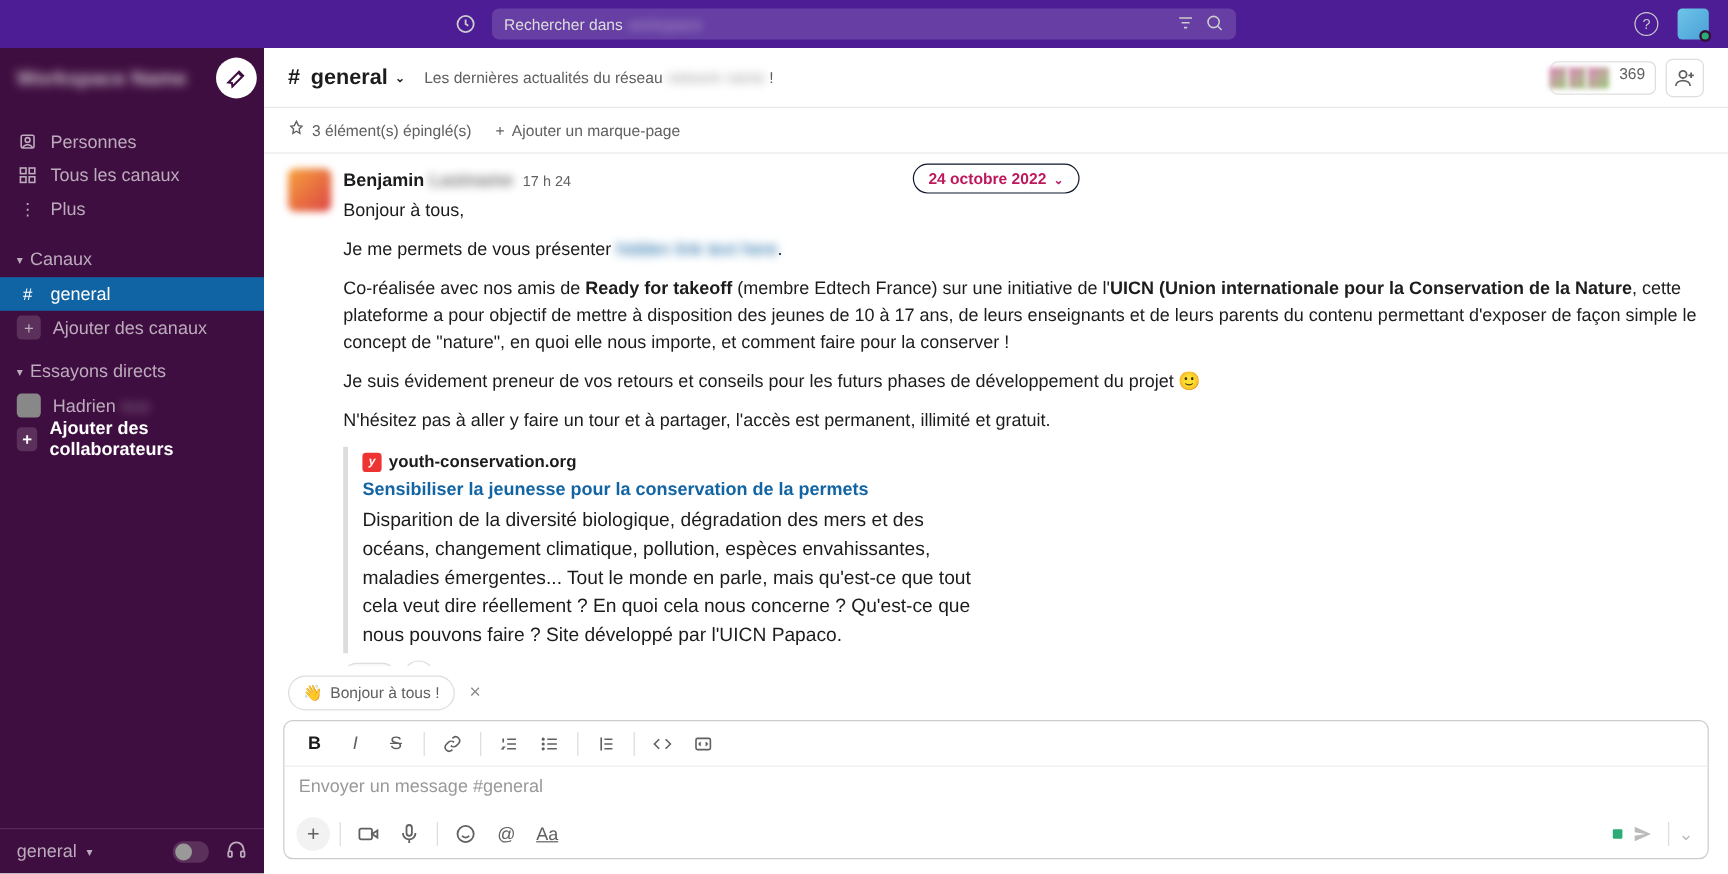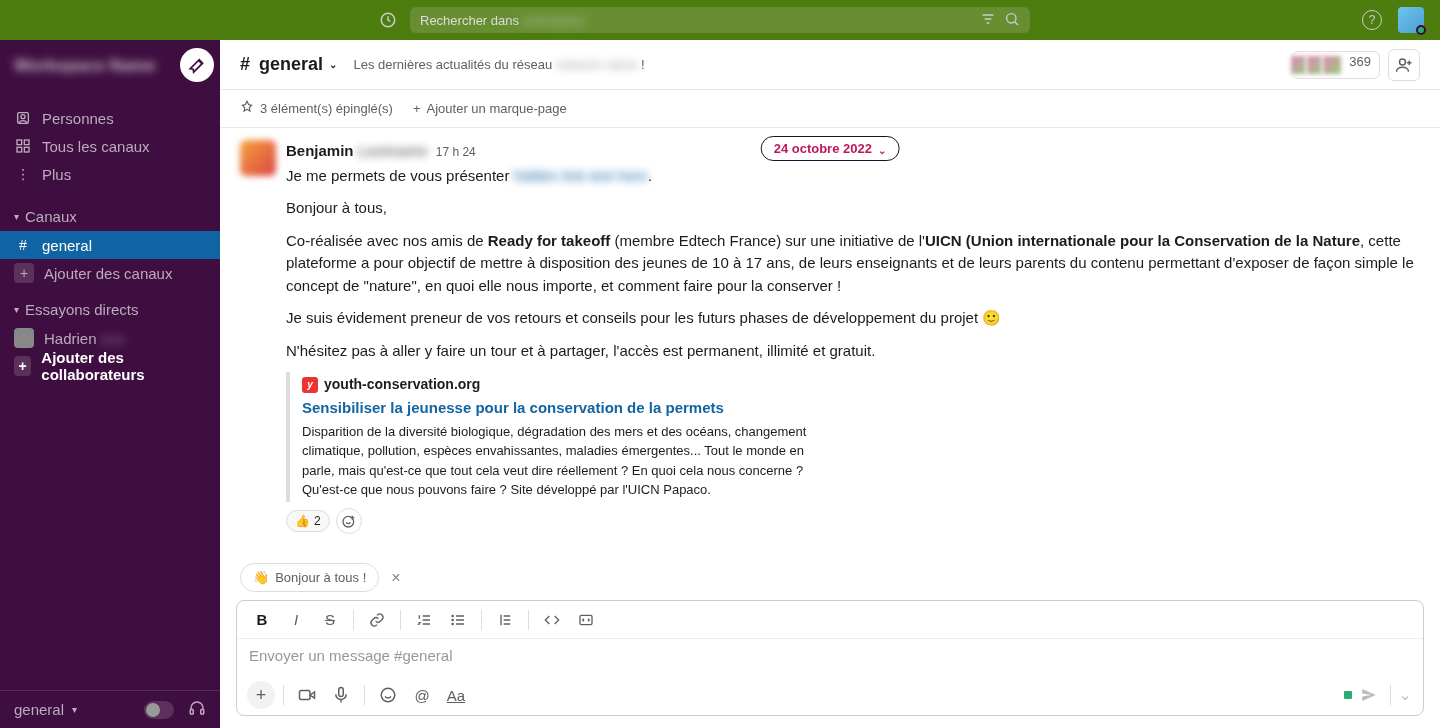--- a/index.html
+++ b/index.html
@@ -1,19 +1,19 @@
 <!DOCTYPE html>
 <html><head>
 <meta charset="utf-8">
 <style>
 * { margin: 0; padding: 0; box-sizing: border-box; font-family: -apple-system, BlinkMacSystemFont, "Segoe UI", Helvetica, Arial, sans-serif; }
 body { width: 1440px; height: 728px; overflow: hidden; background: #fff; }
 
 
-.topbar { height: 40px; background: #4d7c0f; display: flex; align-items: center; padding: 0 16px; gap: 12px; }
+.topbar { height: 40px; background: #4c1d95; display: flex; align-items: center; padding: 0 16px; gap: 12px; }
 .topbar-spacer { width: 350px; }
 .history-icon { color: #ccc; width: 20px; height: 20px; display:flex; align-items:center; justify-content:center; cursor:pointer; }
 .search-box { flex: 0 0 620px; height: 26px; background: rgba(255,255,255,0.15); border-radius: 6px; display: flex; align-items: center; padding: 0 10px; color: #ddd; font-size: 13px; position: relative; }
 .search-controls { margin-left: auto; display:flex; gap:8px; color:#ccc; }
 .topbar-right { margin-left: auto; display:flex; align-items:center; gap:16px; }
 .help-icon { color:#ccc; width:20px; height:20px; display:flex; align-items:center; justify-content:center; border:1.5px solid #ccc; border-radius:50%; font-size:12px; cursor:pointer;}
 .user-avatar-top { width:26px; height:26px; border-radius:4px; background:linear-gradient(135deg,#6ec5e9,#4a9fd5); position:relative; }
 .presence-dot { position:absolute; bottom:-2px; right:-2px; width:10px; height:10px; background:#2bac76; border-radius:50%; border:2px solid #350d36; }
 
 
@@ -61,21 +61,21 @@
 .blurred { filter:blur(4px); opacity:.6; }
 .msg-text { margin-top:2px; }
 .msg-text p { margin-bottom:10px; }
 .link-text { color:#1264a3; }
 .link-text.blur { filter:blur(4px); }
 
 .attachment { border-left:4px solid #ddd; padding:2px 0 2px 12px; margin-top:4px; max-width:540px; }
 .att-site { display:flex; align-items:center; gap:6px; font-size:14px; color:#1d1c1d; }
 .att-favicon { width:16px; height:16px; background:#e33; border-radius:3px; display:inline-flex; align-items:center; justify-content:center; color:#fff; font-size:10px; font-style:italic; font-weight:700;}
 .att-title { color:#1264a3; font-weight:700; margin-top:2px; }
-.att-desc { color:#1d1c1d; font-size:13px; margin-top:2px; }
+.att-desc { color:#1d1c1d; font-size:16px; margin-top:2px; }
 
 .reactions { display:flex; gap:6px; margin-top:6px; align-items:center; }
 .react-pill { border:1px solid #ddd; background:#f8f8f8; border-radius:12px; padding:1px 8px; font-size:12px; display:flex; align-items:center; gap:4px; cursor:pointer; }
 .add-react { width:26px; height:26px; border:1px solid #ddd; border-radius:50%; display:flex; align-items:center; justify-content:center; font-size:14px; color:#616061; cursor:pointer; }
 
 .suggestions { display:flex; gap:8px; padding:8px 20px 4px; align-items:center; }
 .sugg-pill { border:1px solid #ddd; border-radius:18px; padding:6px 12px; font-size:13px; color:#616061; display:flex; align-items:center; gap:6px; cursor:pointer; }
 .sugg-close { color:#888; font-size:16px; cursor:pointer; padding:0 4px; }
 
 .composer { margin:4px 16px 12px; border:1px solid #ccc; border-radius:8px; }
@@ -250,22 +250,22 @@
       </div>
 
       <div class="msg" style="margin-top:4px;">
         <div class="msg-avatar blur" style="background:linear-gradient(135deg,#f6a23c,#d44);"></div>
         <div class="msg-body">
           <div class="msg-head">
             <span class="msg-author"><span>Benjamin</span> <span class="blurred">Lastname</span></span>
             <span class="msg-time">17 h 24</span>
           </div>
           <div class="msg-text">
+            <p>Bonjour à tous,</p>
             <p><span>Je me permets de vous présenter </span><span class="link-text blur">hidden link text here</span>.</p>
-            <p>Bonjour à tous,</p>
             <p>
               <span>Co-réalisée avec nos amis de </span><strong>Ready for takeoff</strong><span> (membre Edtech France) sur une initiative de l'</span><strong>UICN (Union internationale pour la Conservation de la Nature</strong><span>, cette plateforme a pour objectif de mettre à disposition des jeunes de 10 à 17 ans, de leurs enseignants et de leurs parents du contenu permettant d'exposer de façon simple le concept de "nature", en quoi elle nous importe, et comment faire pour la conserver !</span>
             </p>
             <p>Je suis évidement preneur de vos retours et conseils pour les futurs phases de développement du projet 🙂</p>
             <p>N'hésitez pas à aller y faire un tour et à partager, l'accès est permanent, illimité et gratuit.</p>
           </div>
           <div class="attachment">
             <div class="att-site">
               <span class="att-favicon">y</span>
               <strong>youth-conservation.org</strong>

